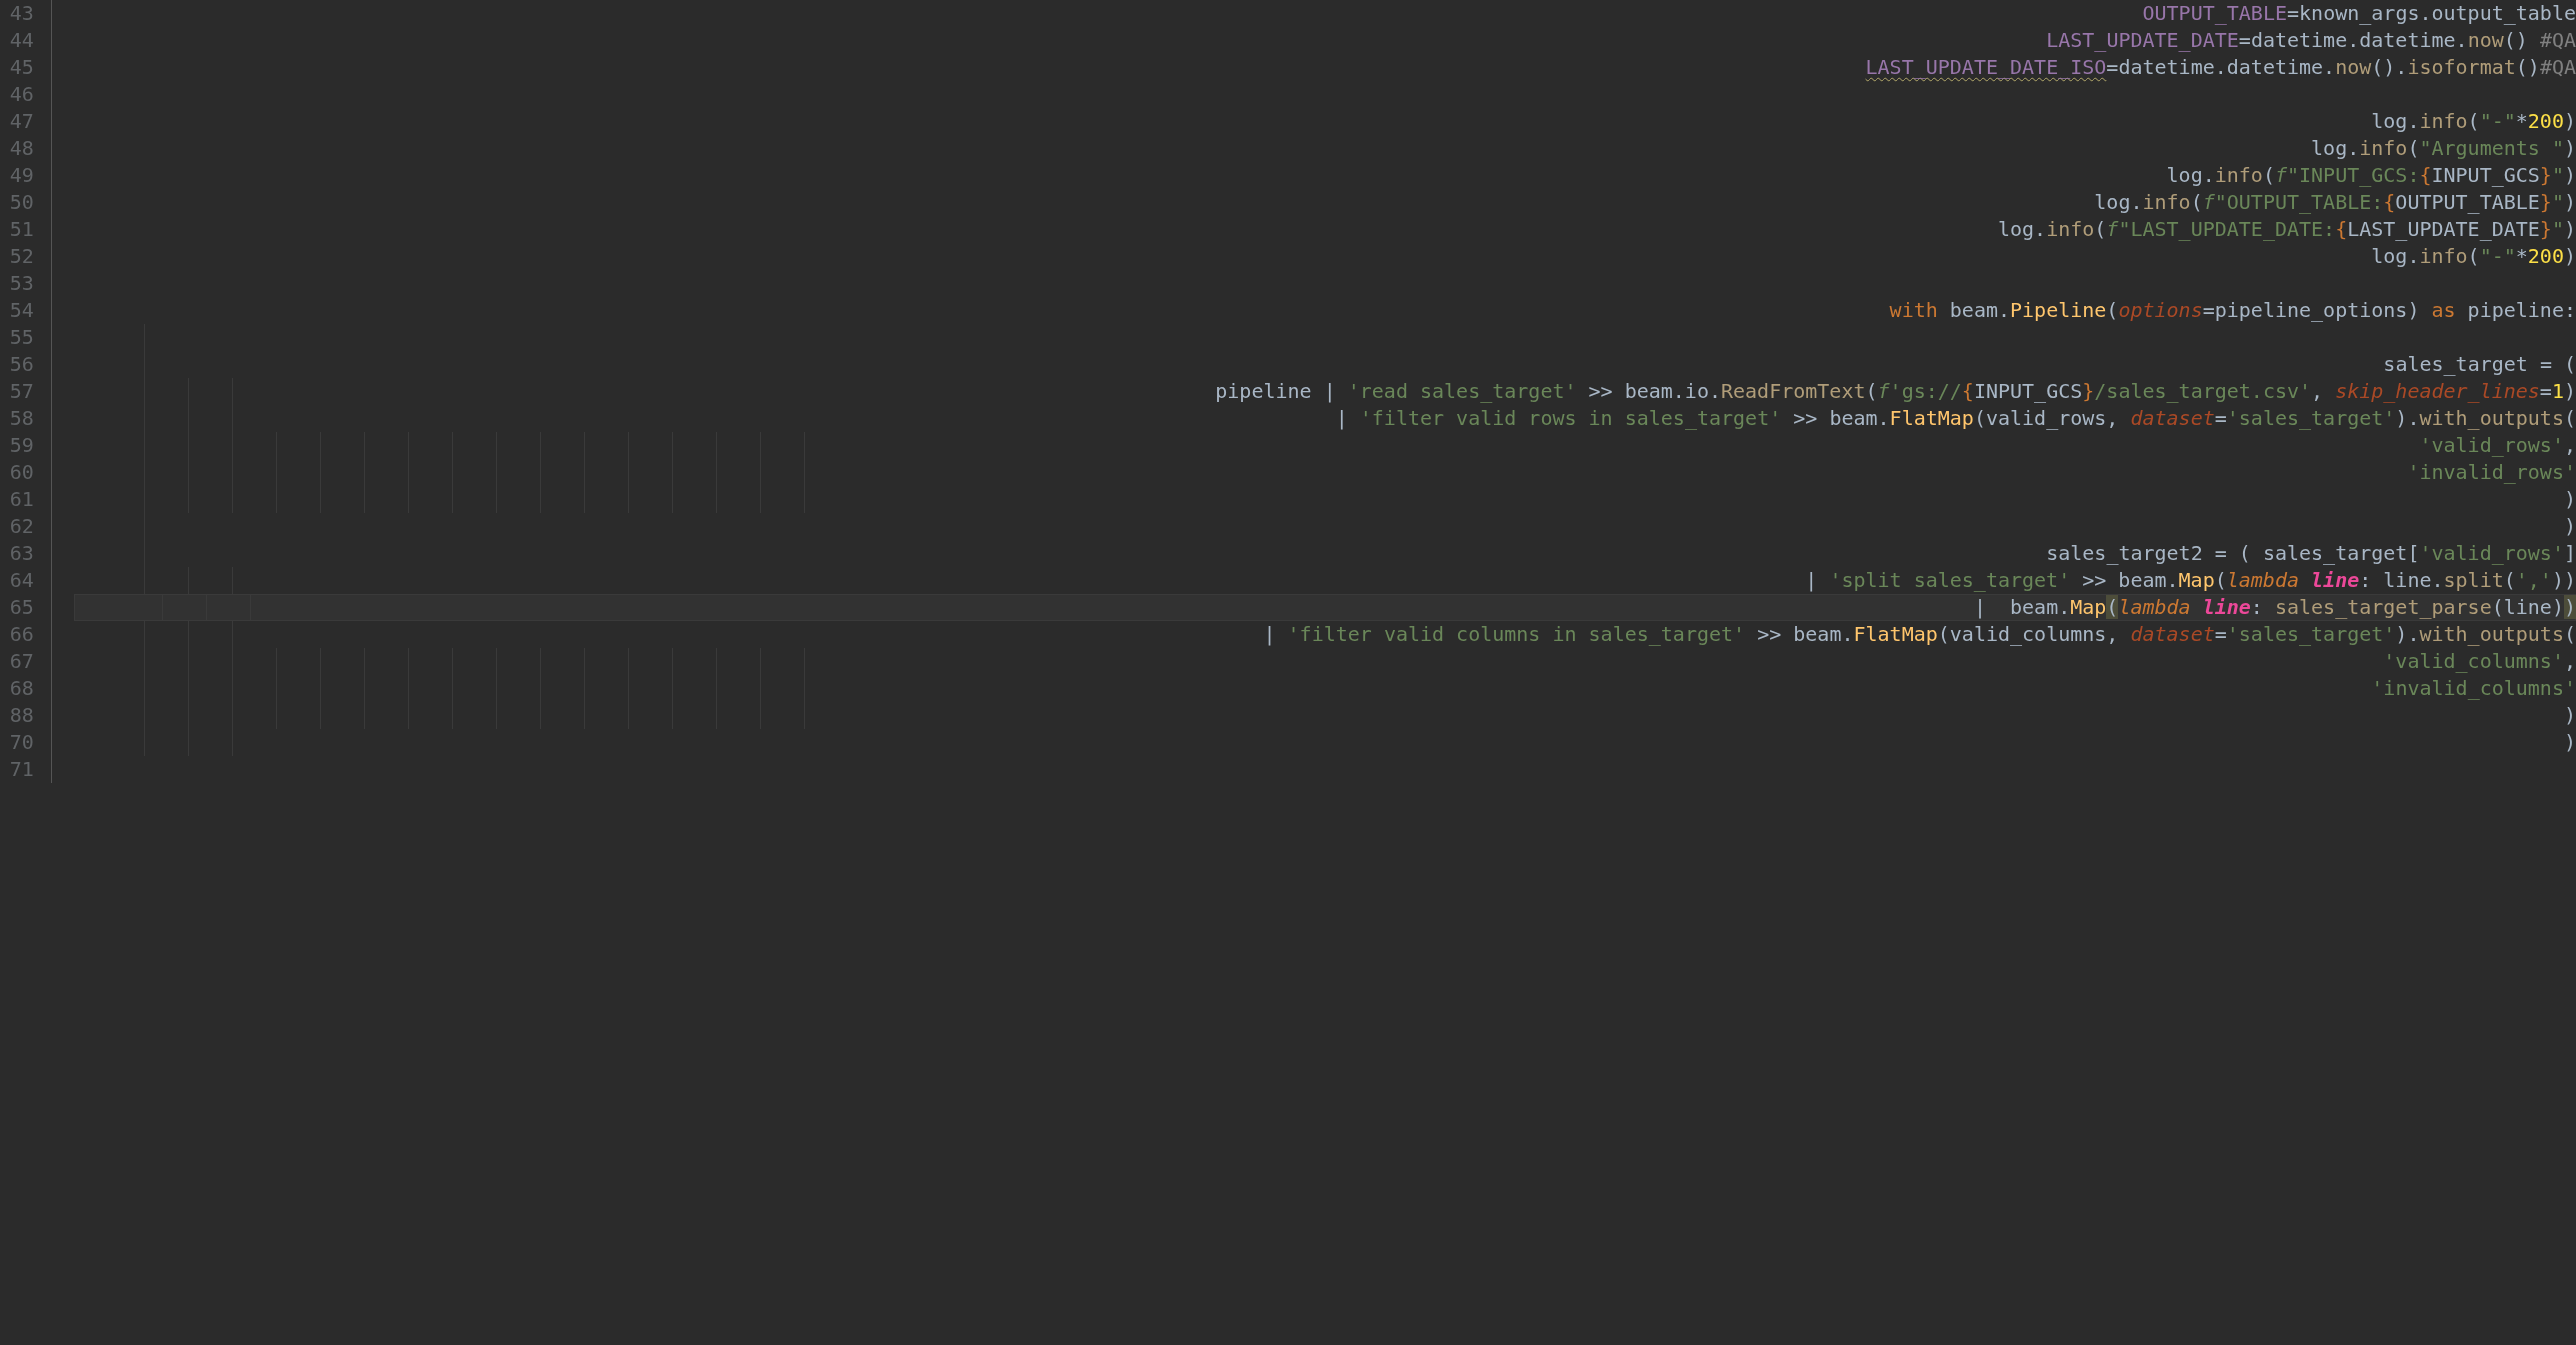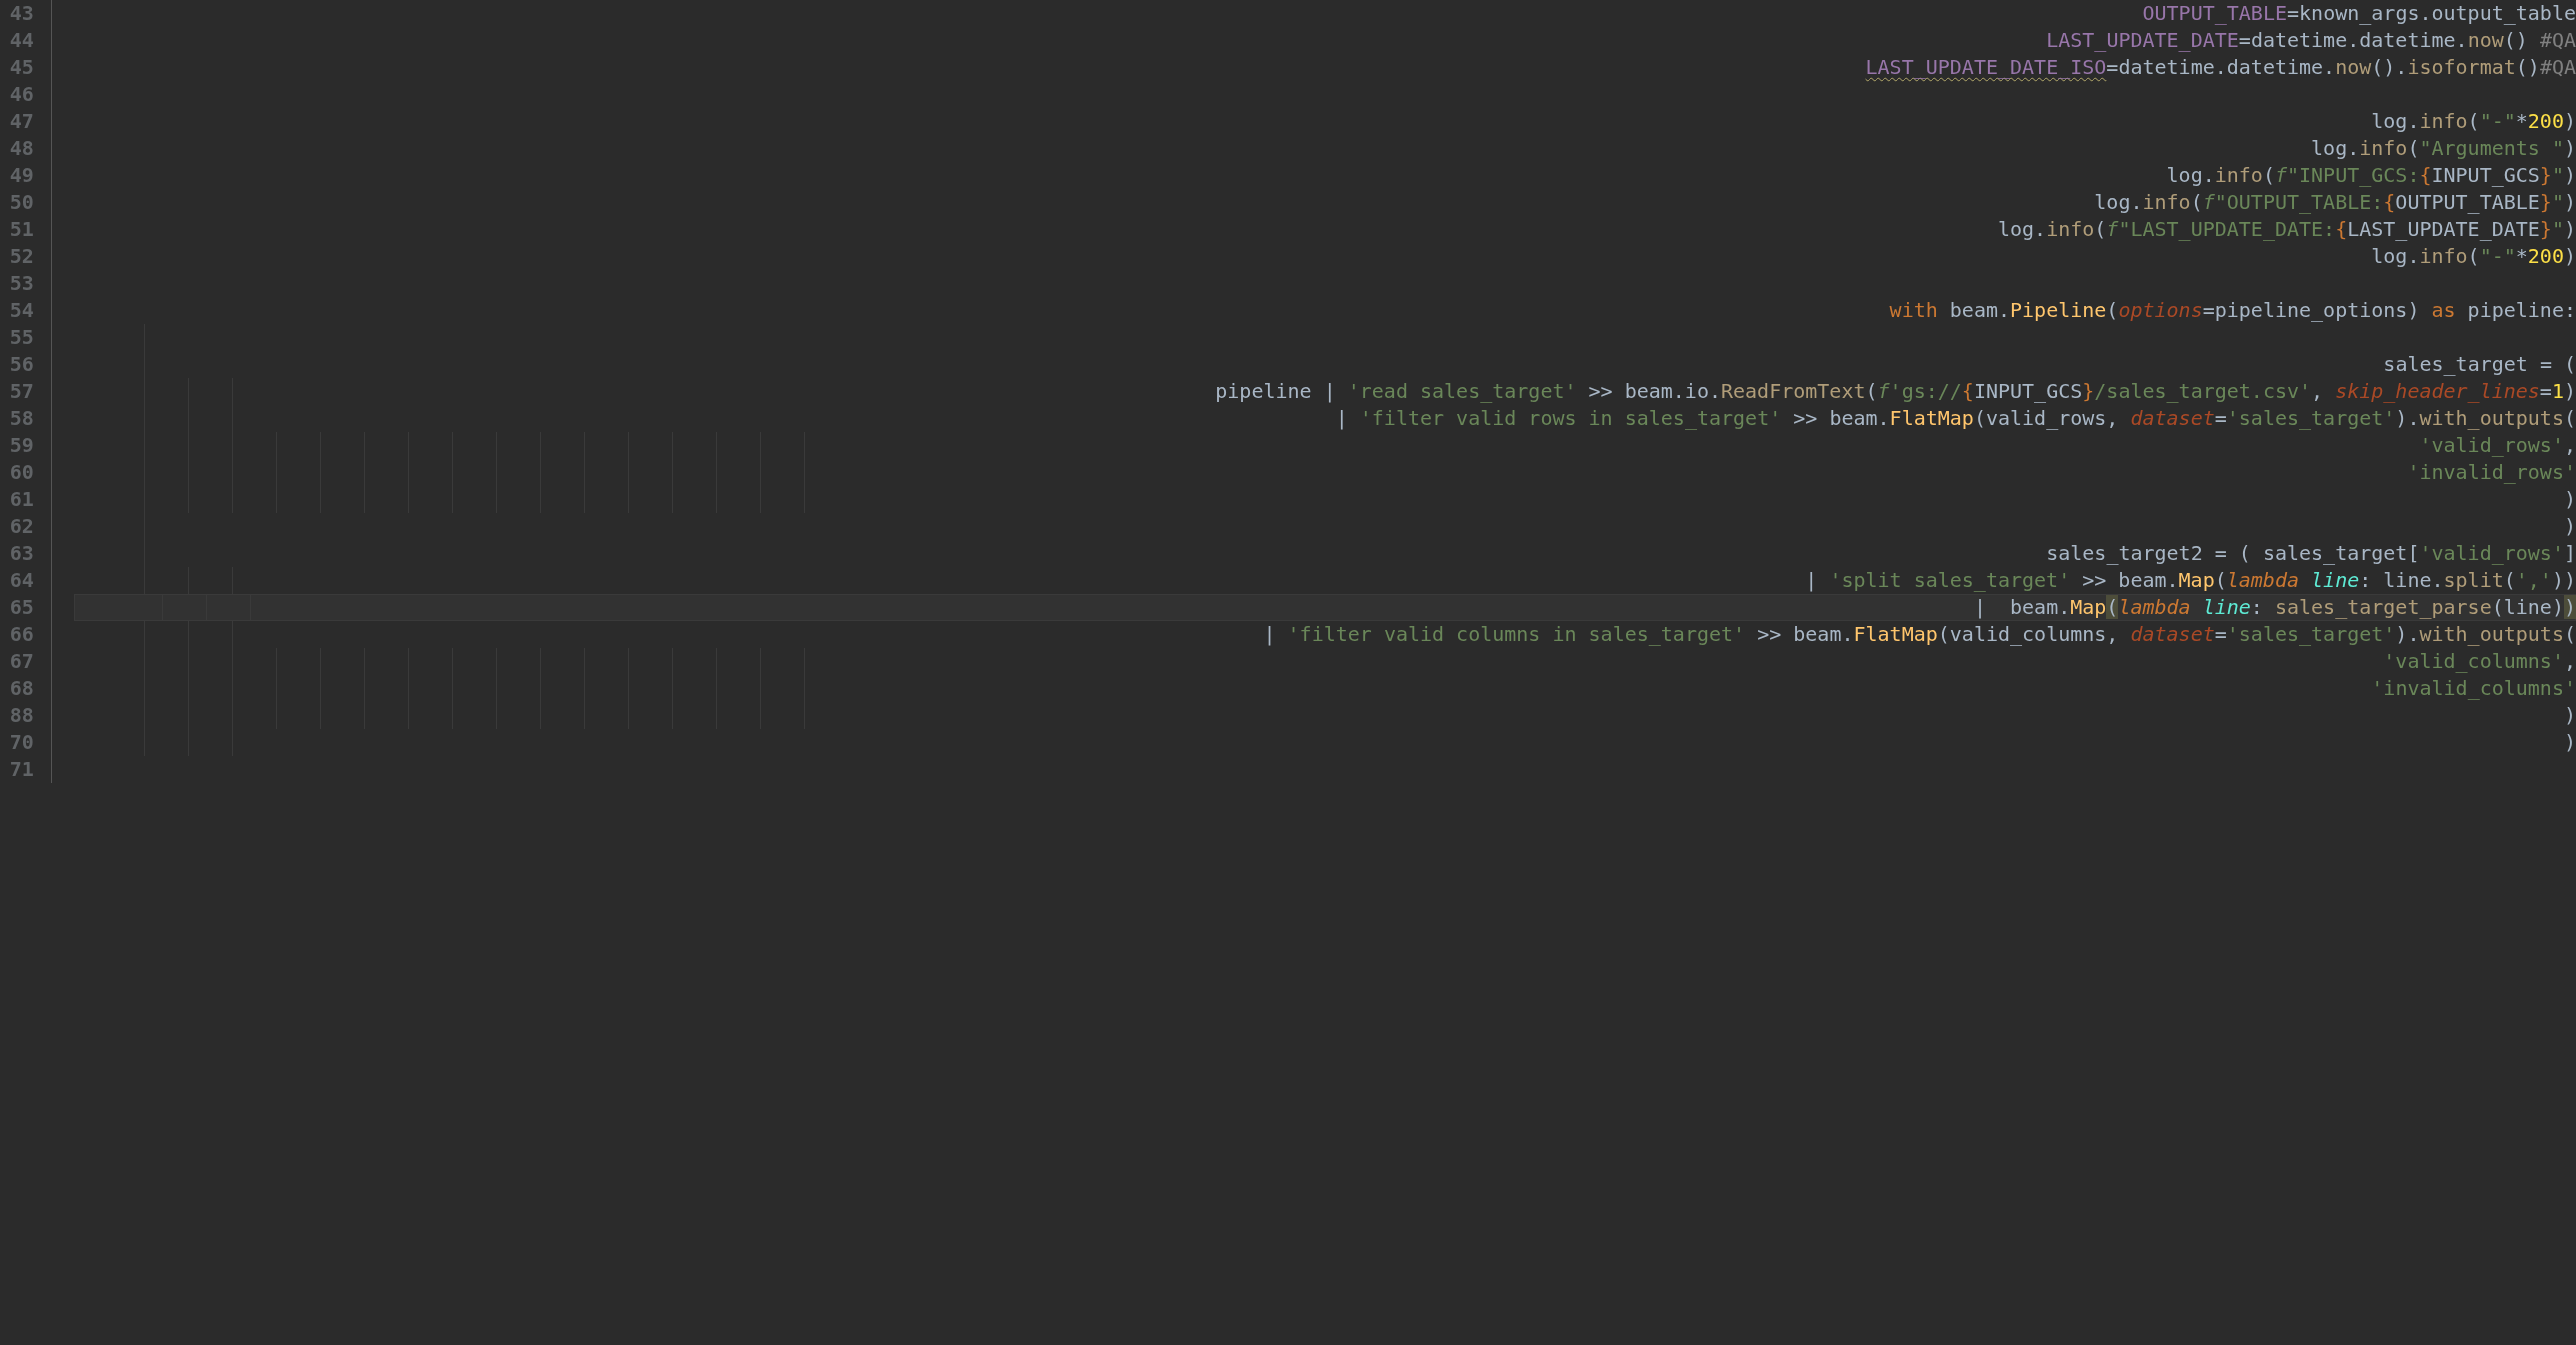--- a/index.html
+++ b/index.html
@@ -18,21 +18,21 @@
   }
   .gutter {
     background: #2b2b2b;
     color: #606366;
     text-align: right;
     padding: 0 17.5px 0 9.7px;
     user-select: none;
     flex-shrink: 0;
     border-right: 1.5px solid #555;
   }
-  .gutter .ln { height: 27px; font-weight: bold; }
+  .gutter .ln { height: 27px; }
   .code {
     flex: 1;
     padding-left: 3.9px;
     position: relative;
     text-align: right;
   }
   .line {
     height: 27px;
     position: relative;
     padding-left: 0;
@@ -56,21 +56,21 @@
   .c-var   { color: #9876aa; }       
   .c-num   { color: #fde047; }       
   .c-str   { color: #6a8759; }       
   .c-fn    { color: #ffc66d; }       
   .c-fnb   { color: #b09d79; }       
   .c-op    { color: #a9b7c6; }
   .c-par   { color: #a9b7c6; }
   .c-cmt   { color: #808080; }
   .c-param { color: #aa4926; font-style: italic; } 
   .c-lambda { color: #cc7832; font-style: italic; }
-  .c-lambdaarg { color: #5eead4; font-style: italic; }
+  .c-lambdaarg { color: #ec4899; font-style: italic; font-weight: bold; }
   .c-fprefix { color: #6a8759; font-style: italic; }
   .c-brace { color: #cc7832; }
   .underline-warn {
     text-decoration: underline wavy #b2a86a;
     text-decoration-thickness: 1px;
     text-underline-offset: 2.9px;
   }
   .pbracket {
     background: #4d4d3a;
   }

